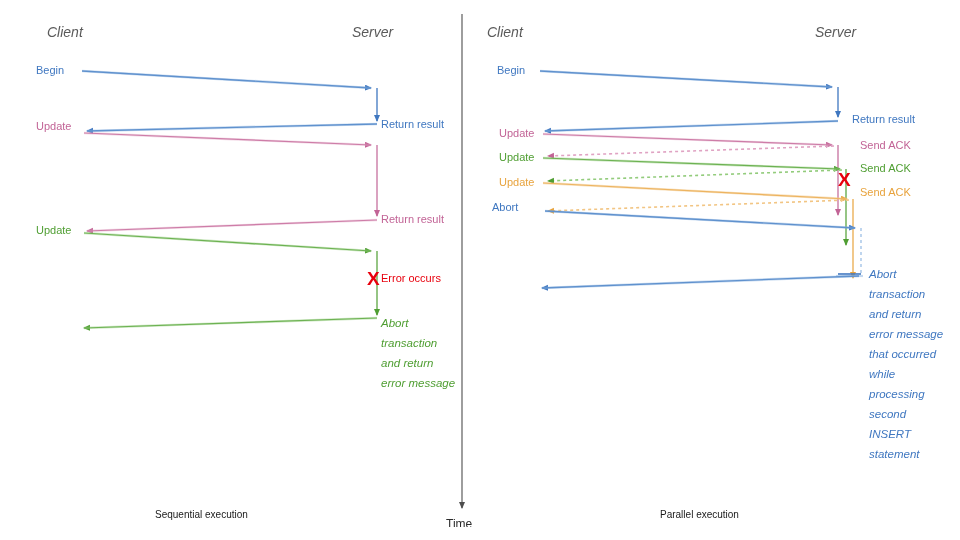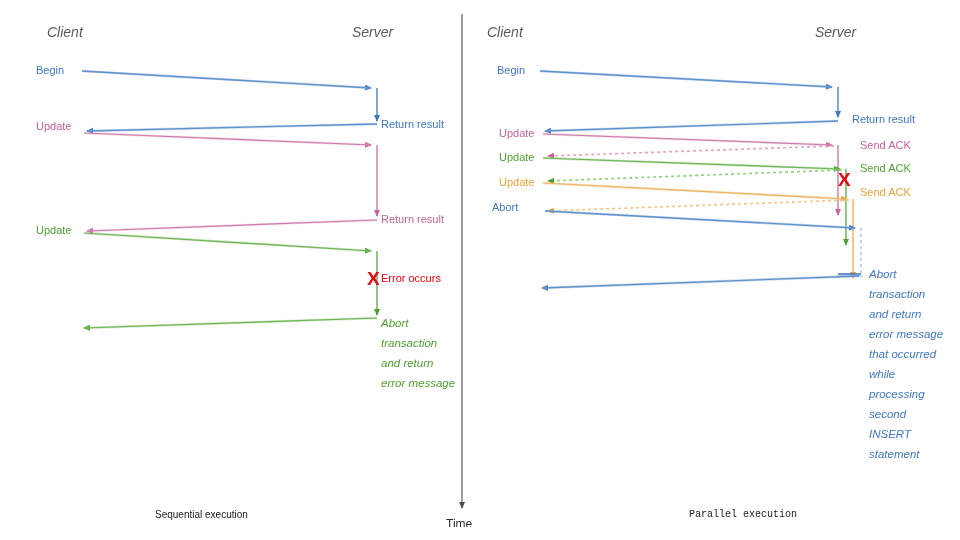--- a/index.html
+++ b/index.html
@@ -240,15 +240,15 @@
 transaction
 and return
 error message
 that occurred
 while
 processing
 second
 INSERT
 statement</div>
 
-  <div class="lbl caption" style="left:689px; top:508px;font-family:Liberation Mono, monospace;">Parallel execution</div>
+  <div class="lbl caption" style="left:660px; top:508px;">Parallel execution</div>
 
 </div>
 
 </body></html>

